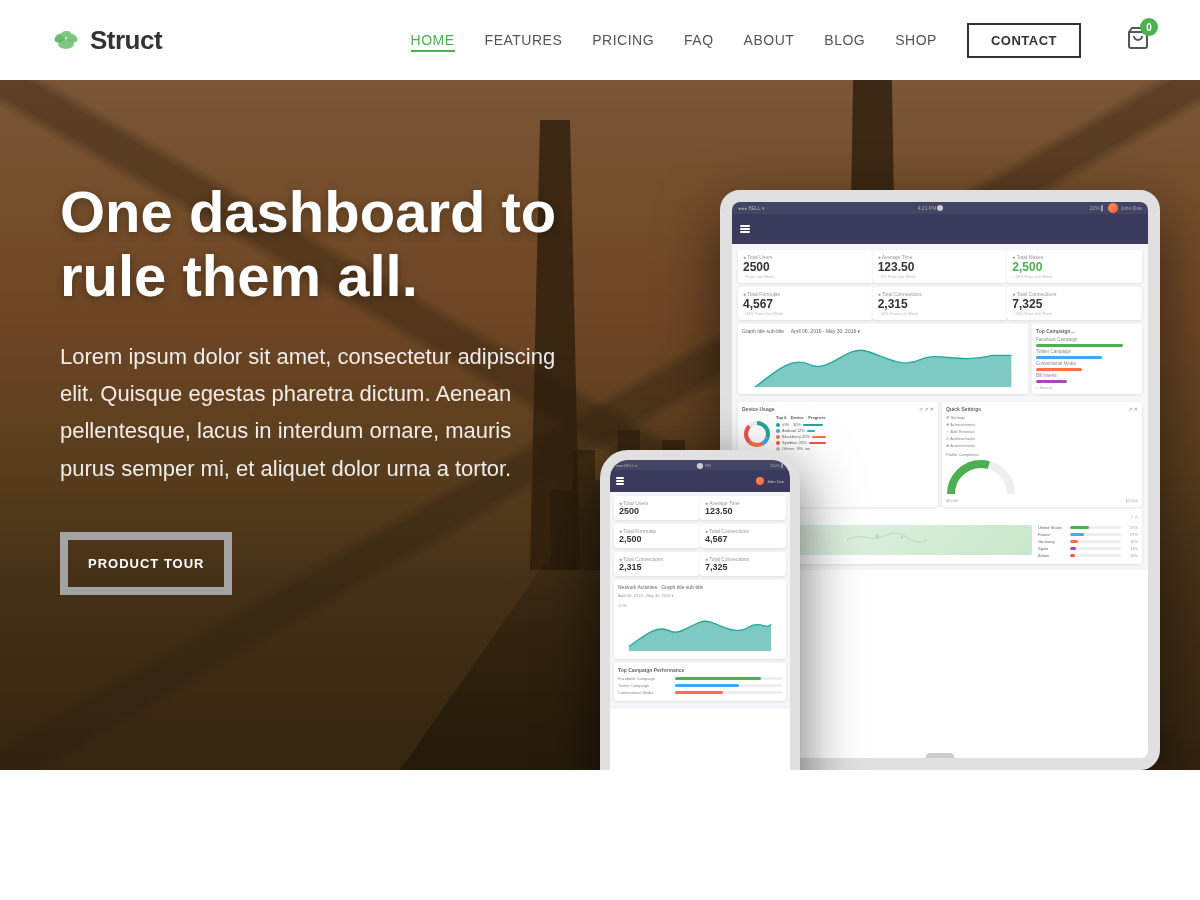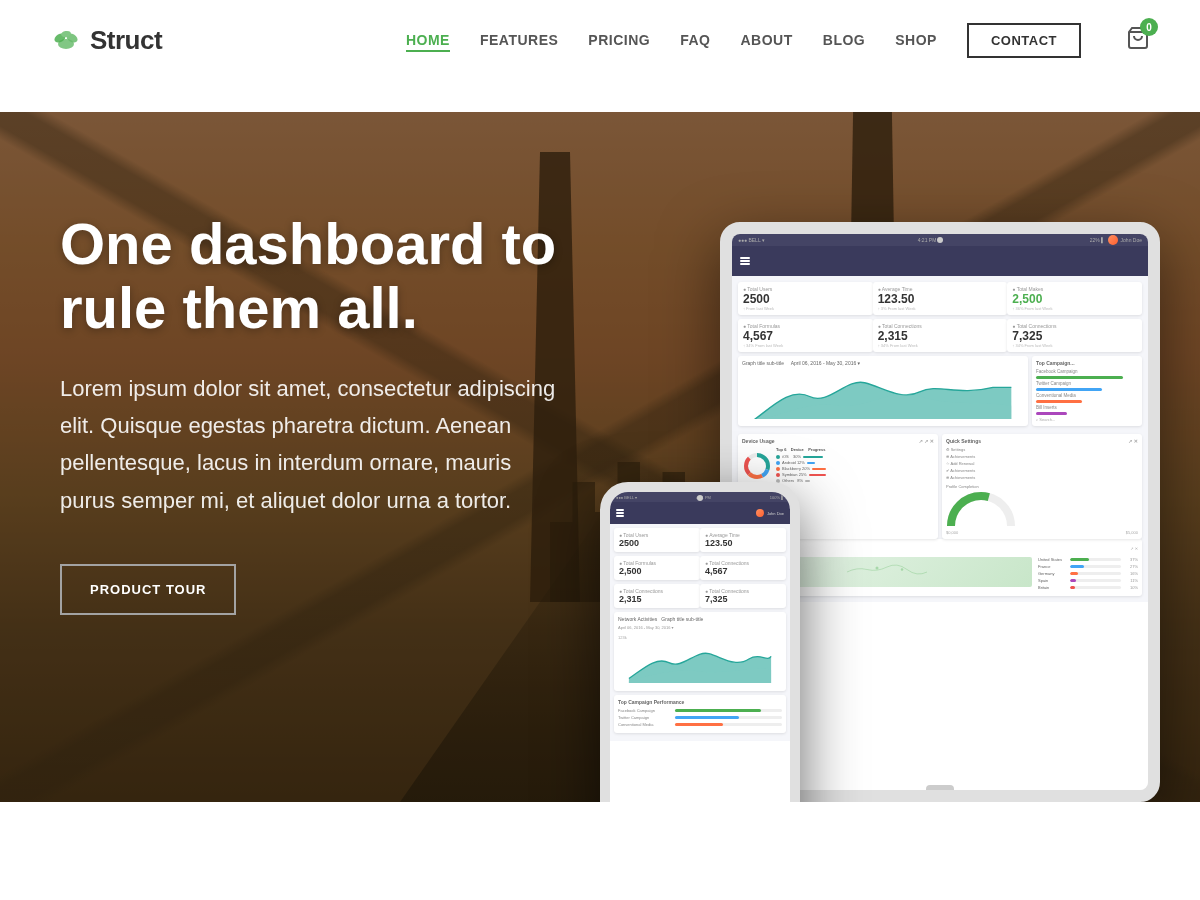--- a/index.html
+++ b/index.html
@@ -67,21 +67,21 @@
       display: flex;
       align-items: center;
       gap: 30px;
       list-style: none;
     }
 
     .nav-links li a {
       text-decoration: none;
       color: #555;
       font-size: 14px;
-      font-weight: 700;
+      font-weight: 400;
       letter-spacing: 0.5px;
       text-transform: uppercase;
       padding: 4px 0;
     }
 
     .nav-links li.active a {
       color: #4caf50;
       border-bottom: 2px solid #4caf50;
       padding-bottom: 2px;
     }
@@ -118,21 +118,20 @@
       align-items: center;
       justify-content: center;
       font-weight: 700;
     }
 
     
     .hero {
       position: relative;
       height: 690px;
       overflow: hidden;
-      margin-top: 32px;
     }
 
     .hero-overlay {
       position: absolute;
       inset: 0;
       background: rgba(50, 35, 15, 0.55);
       z-index: 1;
     }
 
     
@@ -210,22 +209,22 @@
       margin-bottom: 45px;
       max-width: 540px;
     }
 
     .hero-buttons {
       display: flex;
       gap: 20px;
     }
 
     .btn-tour {
-      padding: 16px 28px;
-      border: 2px solid #a3a3a3;
+      padding: 16px 20px;
+      border: 8px solid #a3a3a3;
       background: transparent;
       color: white;
       font-size: 13px;
       font-weight: 700;
       letter-spacing: 1px;
       text-transform: uppercase;
       cursor: pointer;
       text-align: center;
     }
 

